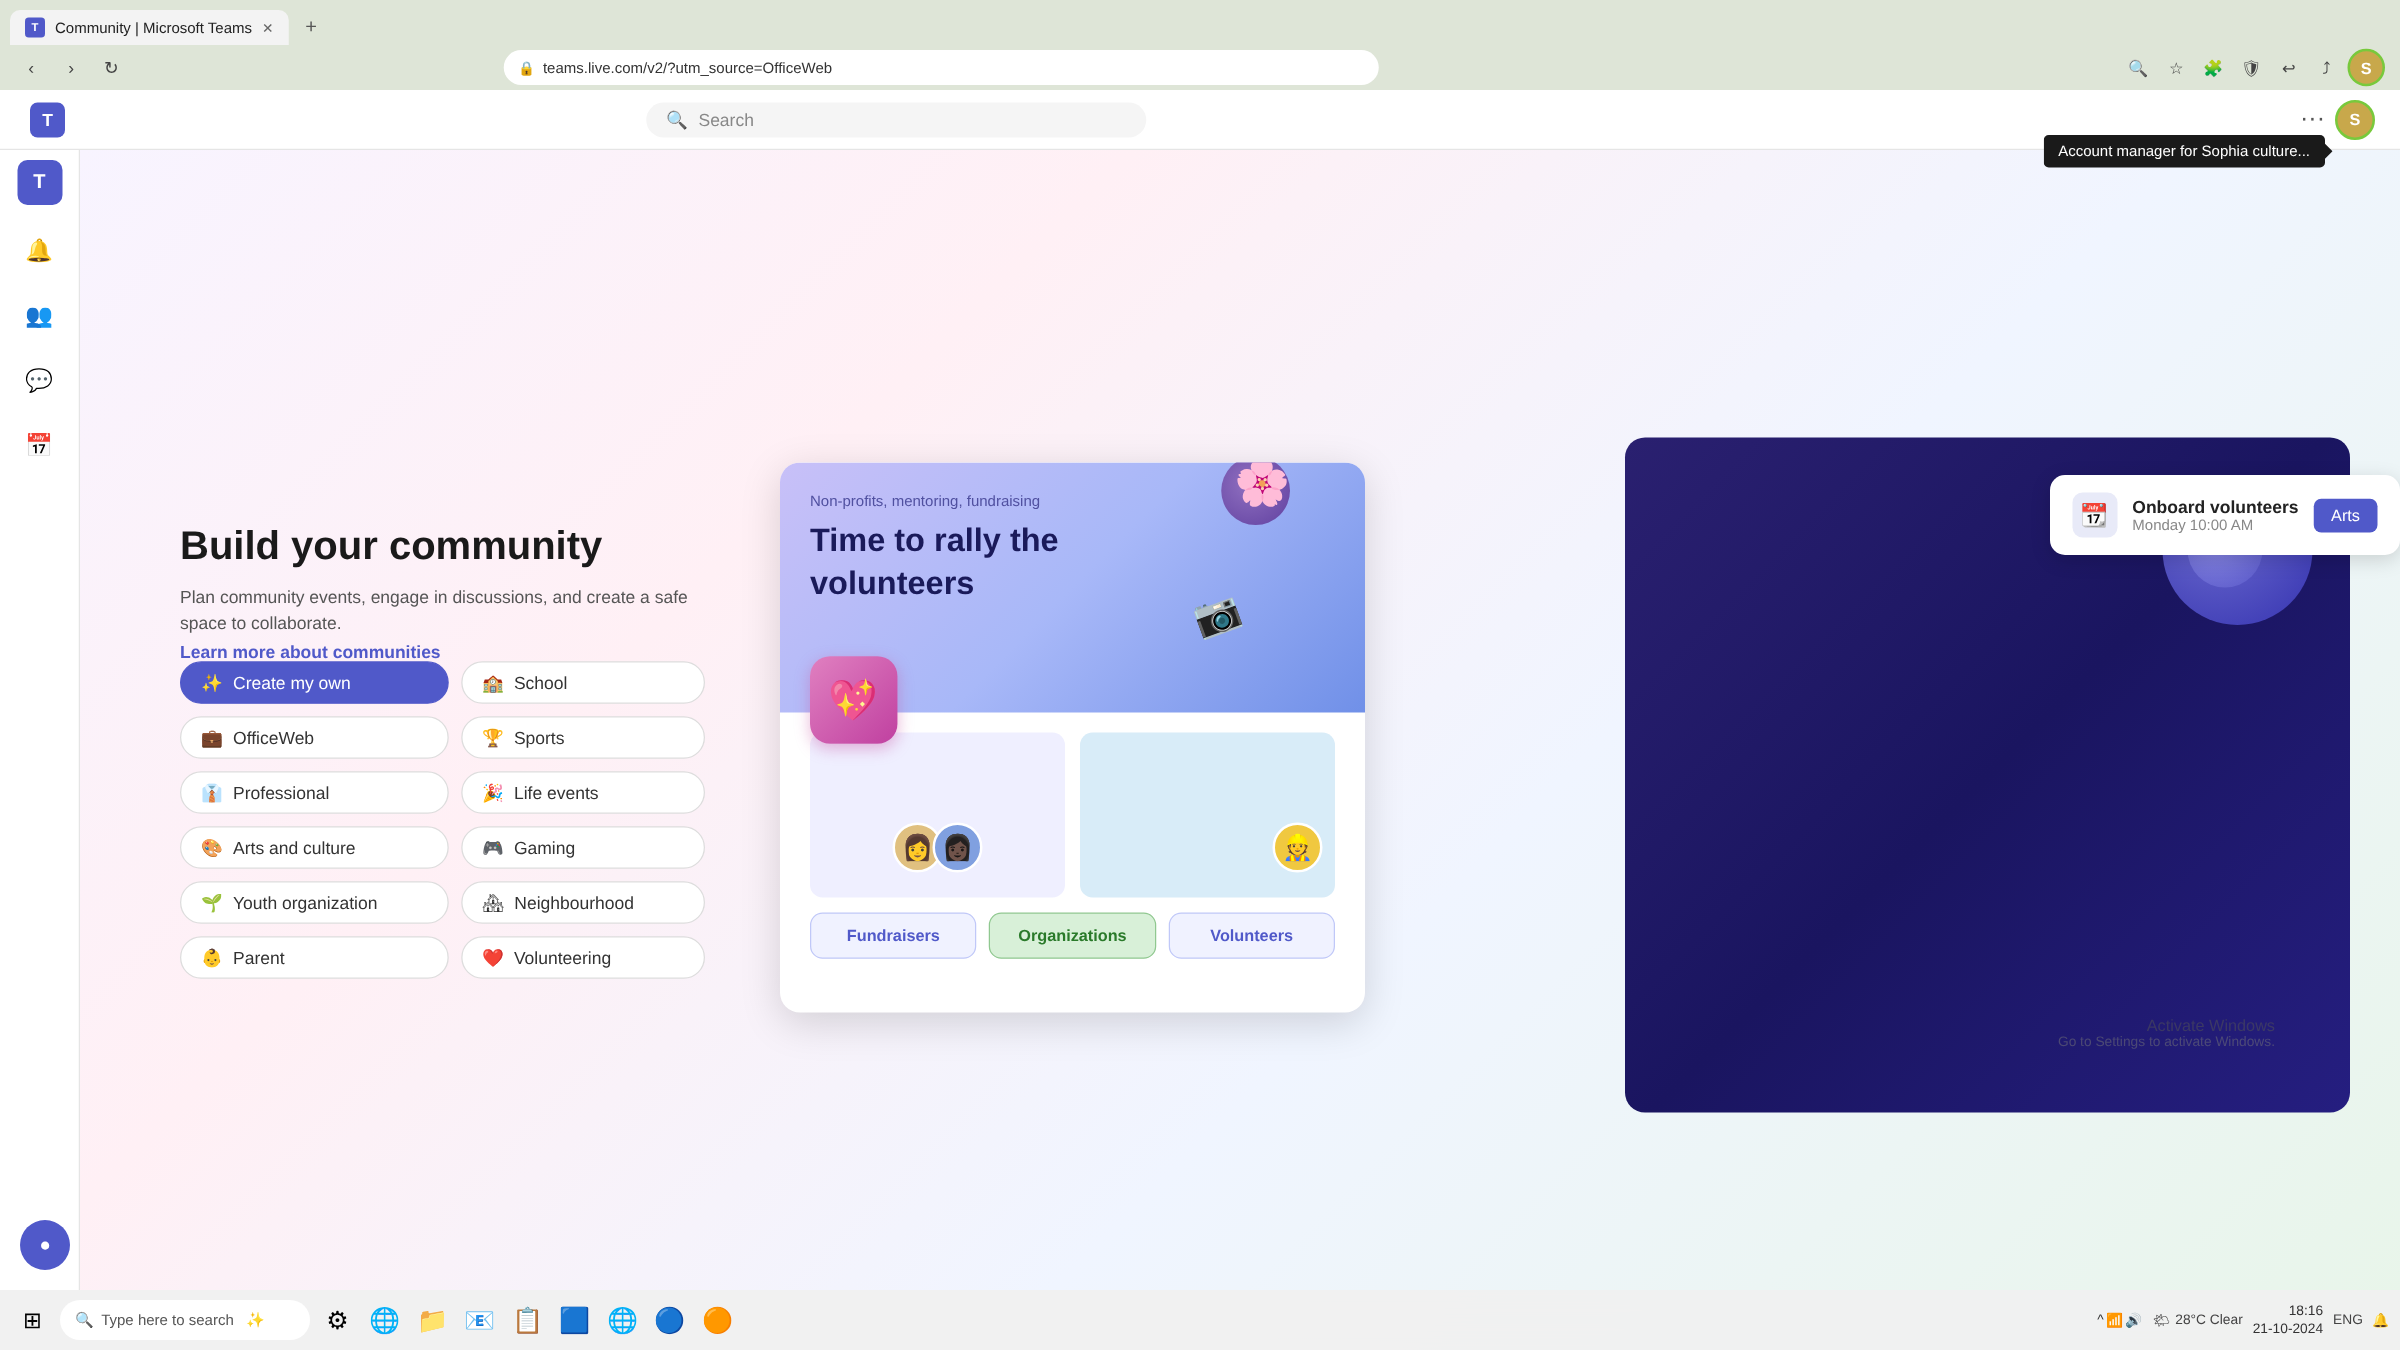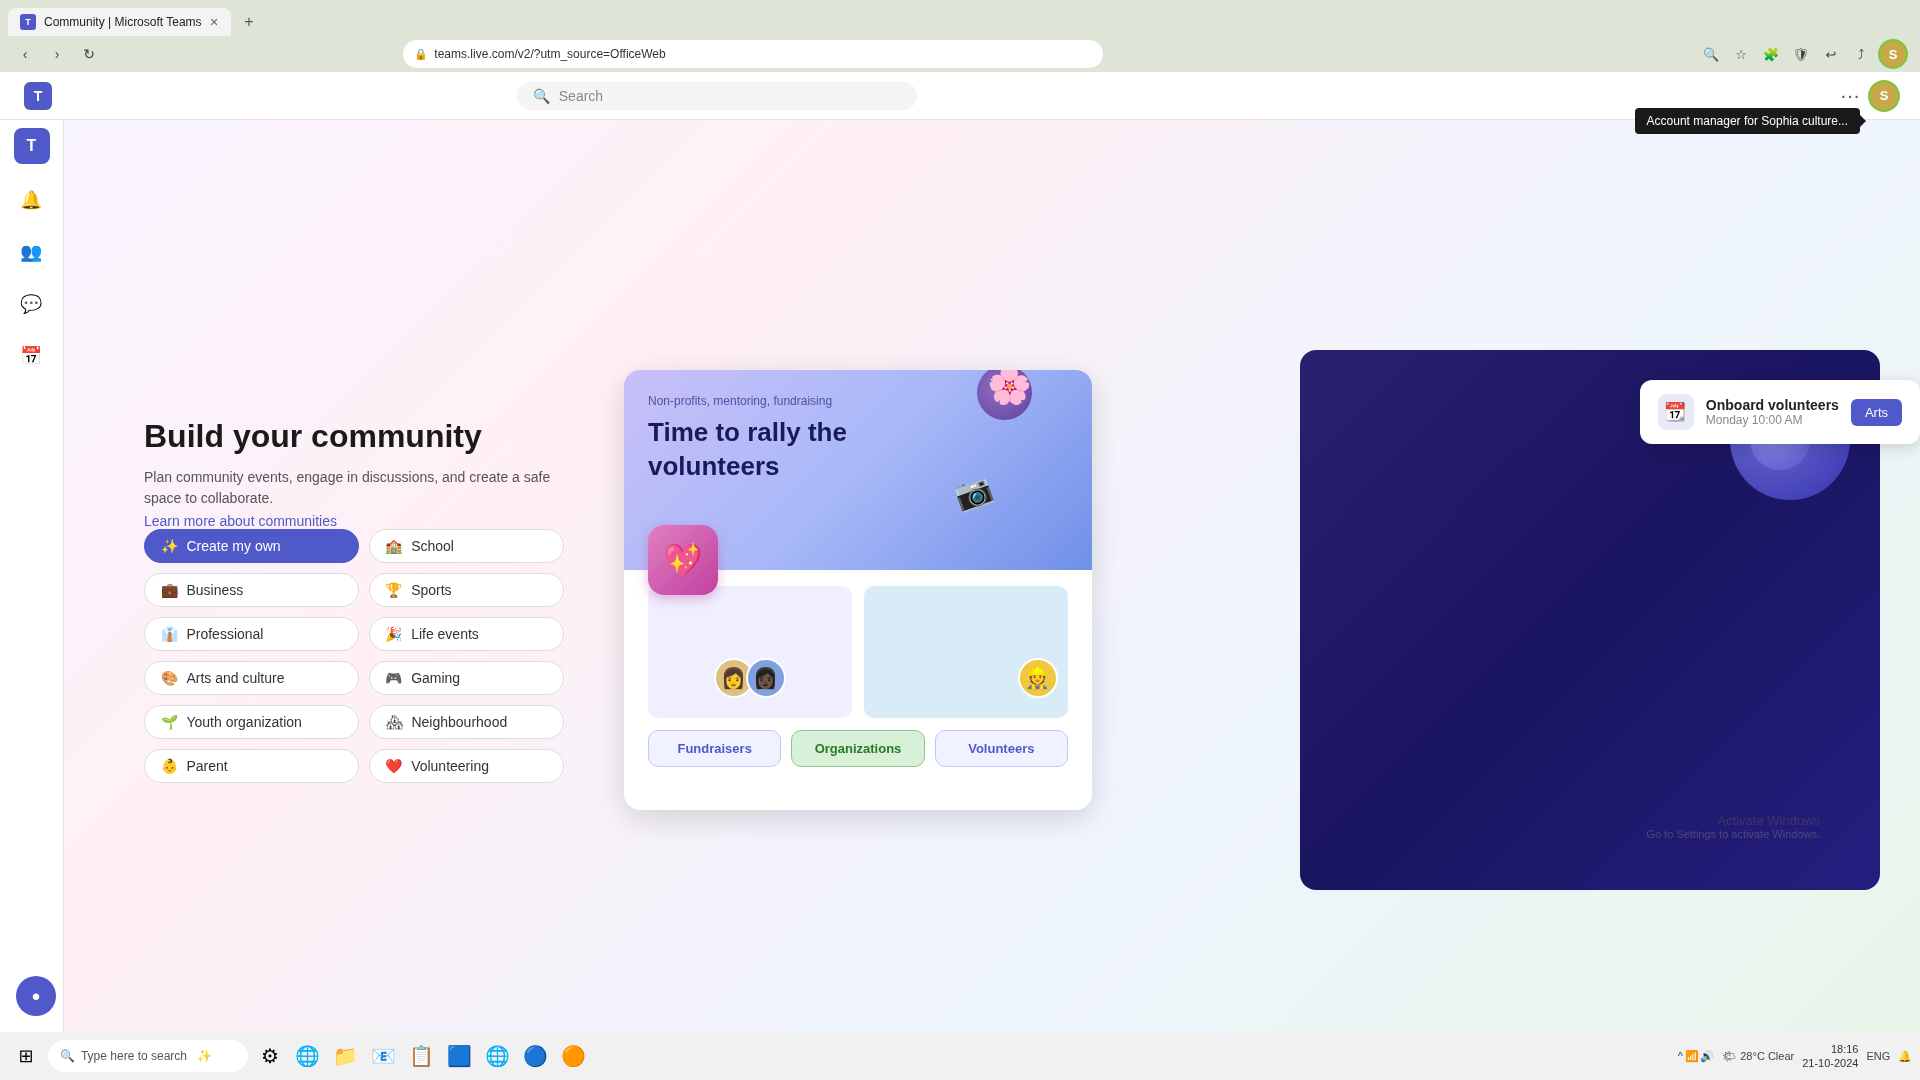--- a/index.html
+++ b/index.html
@@ -134,20 +134,21 @@
       color: #555;
       line-height: 1.5;
       margin-bottom: 4px;
     }
     .learn-more {
       color: #5059C9;
       font-size: 14px;
       cursor: pointer;
       text-decoration: none;
       display: block;
+      font-weight: bold;
     }
 
     
     .categories {
       display: grid;
       grid-template-columns: auto auto;
       gap: 10px;
       align-items: start;
     }
     .cat-btn {
@@ -481,21 +482,21 @@
           <span>✨</span>
           <span>Create my own</span>
         </button>
         <button class="cat-btn">
           <span>🏫</span>
           <span>School</span>
         </button>
 
         <button class="cat-btn">
           <span>💼</span>
-          <span>Business</span>
+          <span>OfficeWeb</span>
         </button>
         <button class="cat-btn">
           <span>🏆</span>
           <span>Sports</span>
         </button>
 
         <button class="cat-btn">
           <span>👔</span>
           <span>Professional</span>
         </button>

